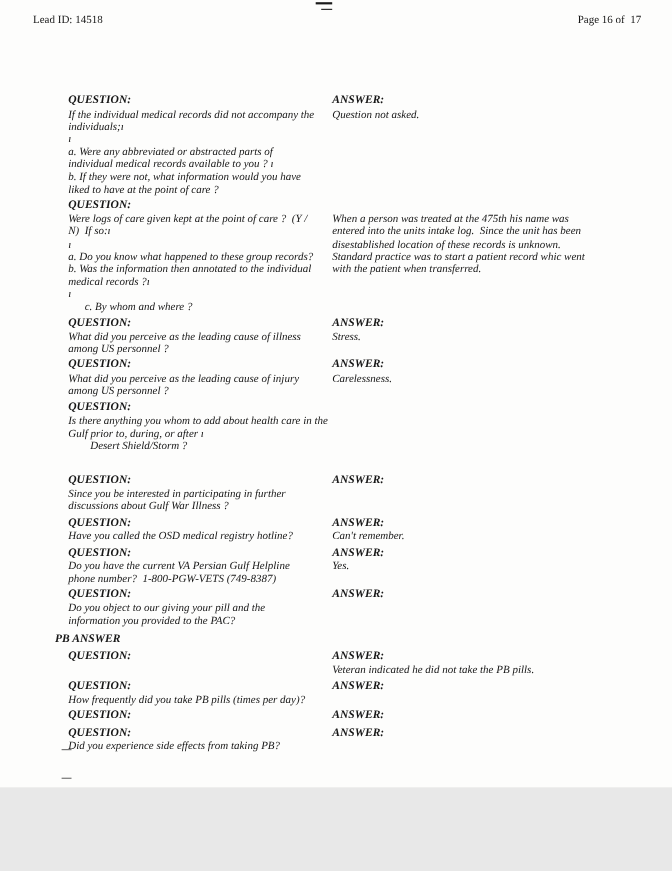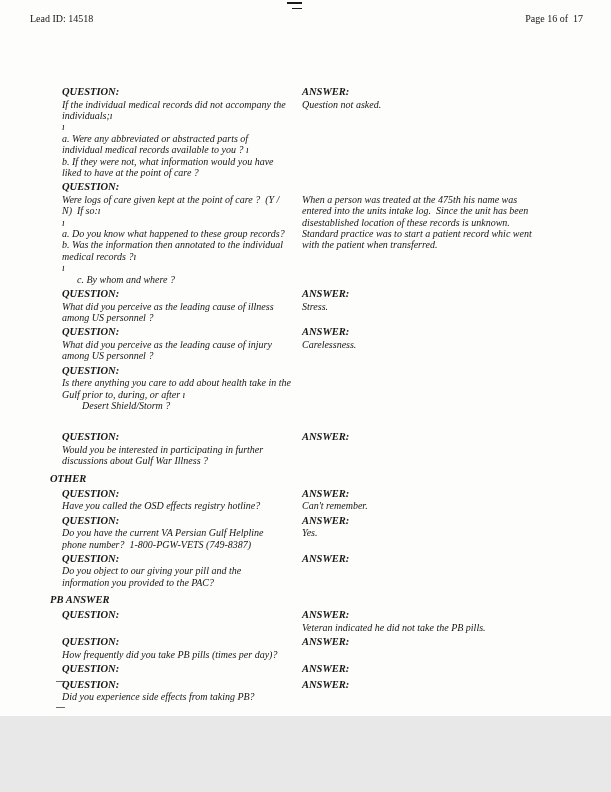--- a/index.html
+++ b/index.html
@@ -125,48 +125,47 @@
       </div>
       <div class="acol">
         <div class="lbl">ANSWER:</div>
         <div class="txt">Carelessness.</div>
       </div>
     </div>
 
     <div class="qa-row">
       <div class="qcol">
         <div class="lbl">QUESTION:</div>
-        <div class="txt">Is there anything you care to add about health take in the
+        <div class="txt">Is there anything you whom to add about health care in the
 Gulf prior to, during, or after ı
         Desert Shield/Storm ?</div>
       </div>
       <div class="acol">
         <div class="lbl"></div>
         <div class="txt"></div>
       </div>
     </div>
 
     <div class="qa-row gap-lg">
       <div class="qcol">
         <div class="lbl">QUESTION:</div>
-        <div class="txt">Would you be interested in participating in further
+        <div class="txt">Since you be interested in participating in further
 discussions about Gulf War Illness ?</div>
       </div>
       <div class="acol">
         <div class="lbl">ANSWER:</div>
         <div class="txt"></div>
       </div>
     </div>
 
-    <div class="section-heading">OTHER</div>
-
-    <div class="qa-row">
-      <div class="qcol">
-        <div class="lbl">QUESTION:</div>
-        <div class="txt">Have you called the OSD effects registry hotline?</div>
+
+    <div class="qa-row">
+      <div class="qcol">
+        <div class="lbl">QUESTION:</div>
+        <div class="txt">Have you called the OSD medical registry hotline?</div>
       </div>
       <div class="acol">
         <div class="lbl">ANSWER:</div>
         <div class="txt">Can't remember.</div>
       </div>
     </div>
 
     <div class="qa-row">
       <div class="qcol">
         <div class="lbl">QUESTION:</div>

